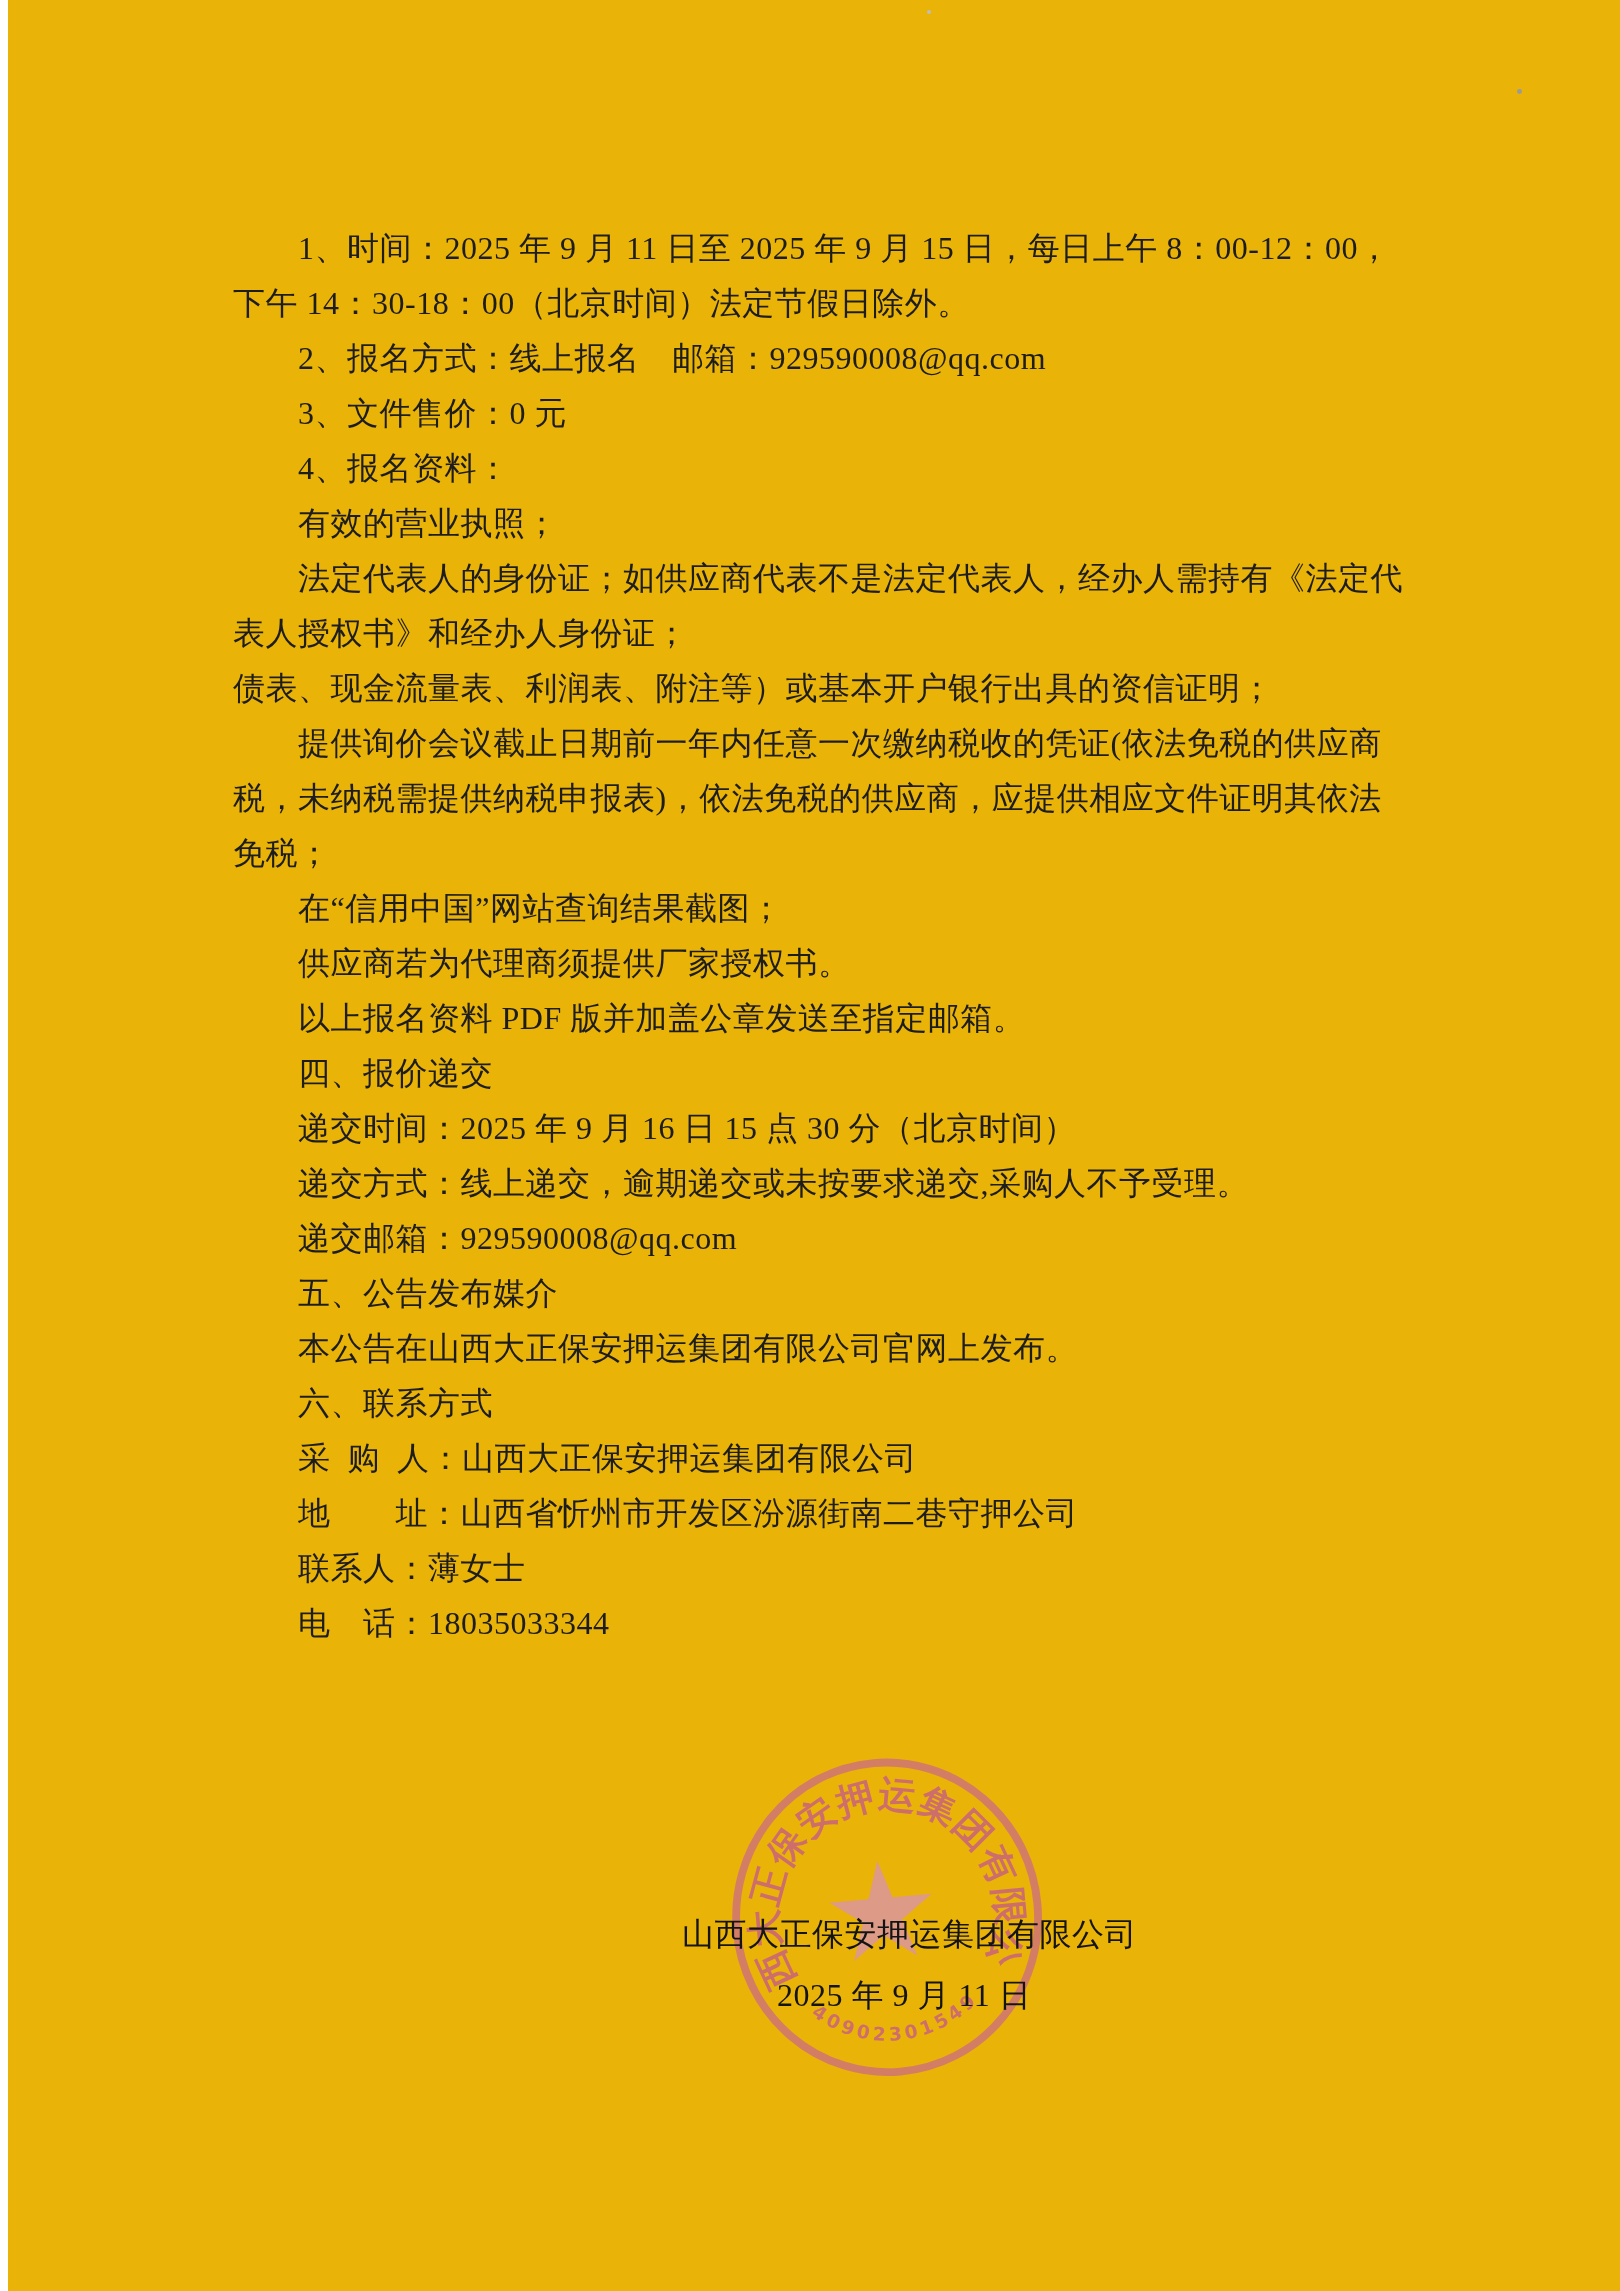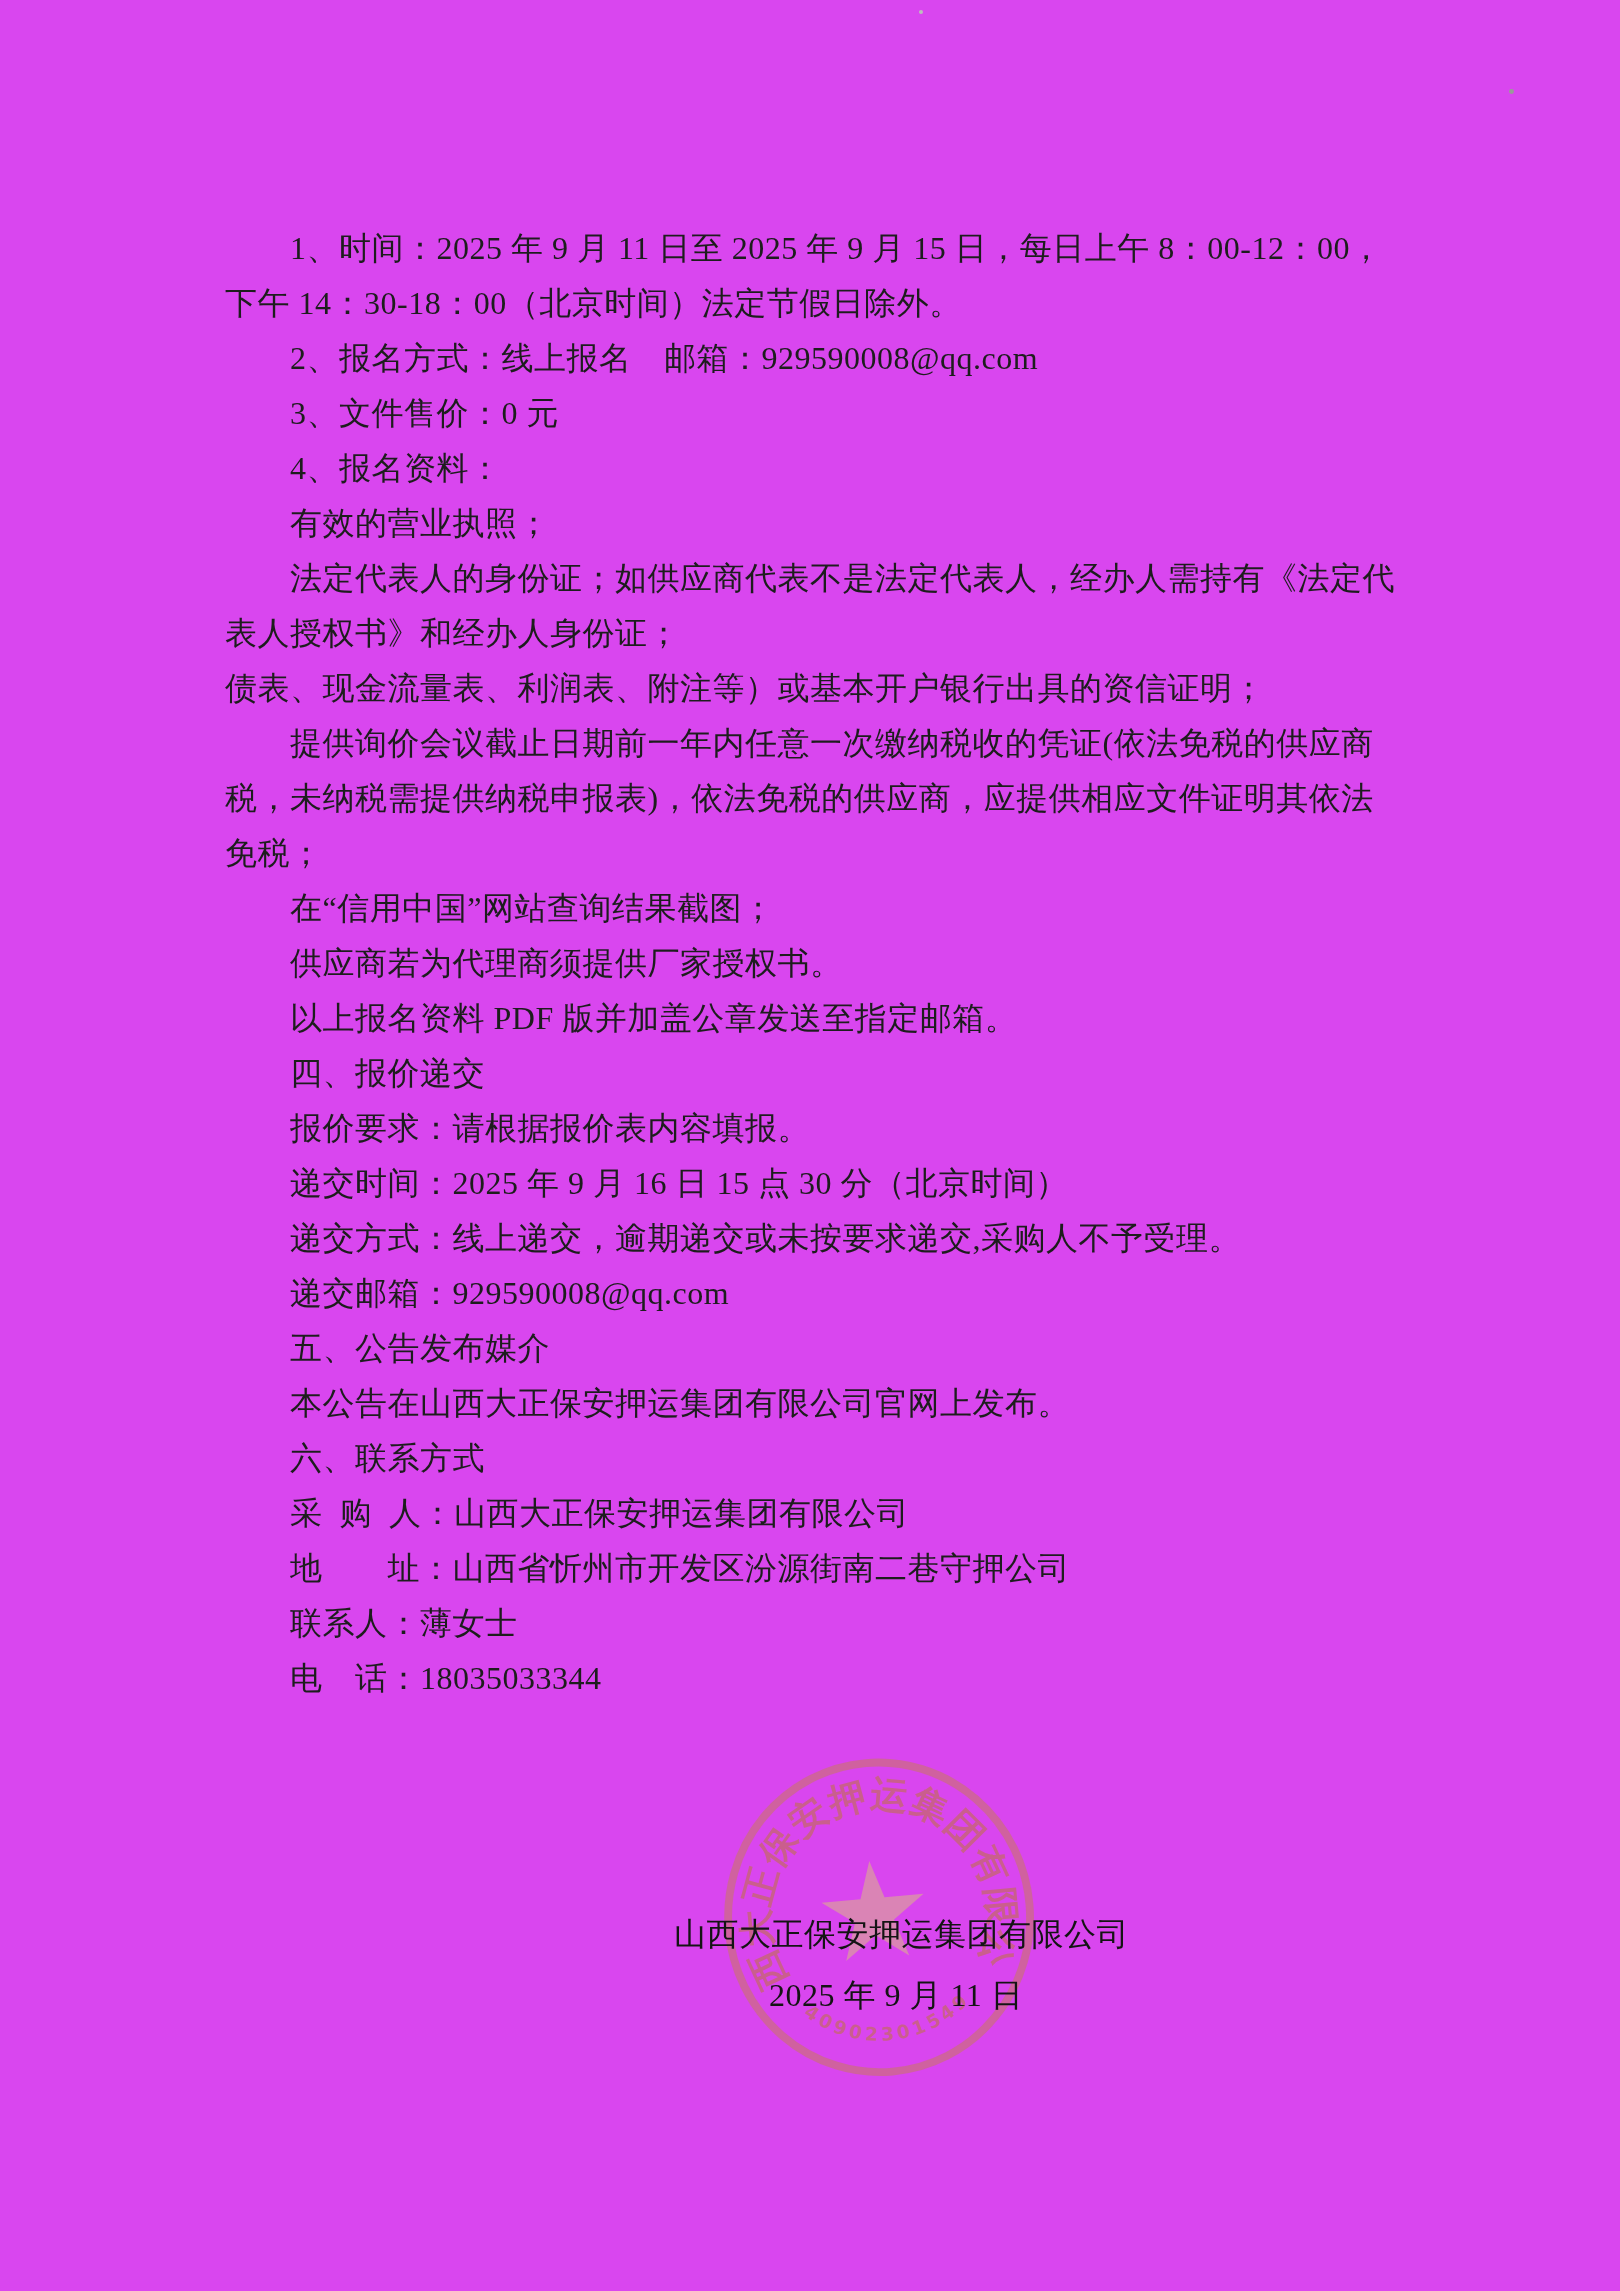--- a/index.html
+++ b/index.html
@@ -1,21 +1,21 @@
 <!DOCTYPE html>
 <html><head>
 <meta charset="utf-8">
 <style>
   html,body{margin:0;padding:0;}
   body{
     width:1620px;height:2292px;position:relative;
     background:#ffffff;overflow:hidden;
     font-family:"Liberation Serif","DejaVu Serif",serif;
   }
-  .page{position:absolute;inset:0;background:#d946ef;}
+  .page{position:absolute;inset:0;background:#eab308;margin-left:8px;}
   .doc-body{
     position:absolute;left:225px;top:221px;width:1176px;
     color:#1d1d1d;
   }
   .doc-body p{
     margin:0;line-height:55px;font-size:32px;
     white-space:pre;letter-spacing:0.5px;
   }
   .doc-body p.indent{text-indent:65px;}
   .doc-body p.bold{font-weight:normal;}
@@ -58,21 +58,20 @@
       <p class="indent">法定代表人的身份证；如供应商代表不是法定代表人，经办人需持有《法定代</p>
       <p>表人授权书》和经办人身份证；</p>
       <p>债表、现金流量表、利润表、附注等）或基本开户银行出具的资信证明；</p>
       <p class="indent">提供询价会议截止日期前一年内任意一次缴纳税收的凭证(依法免税的供应商</p>
       <p>税，未纳税需提供纳税申报表)，依法免税的供应商，应提供相应文件证明其依法</p>
       <p>免税；</p>
       <p class="indent">在“信用中国”网站查询结果截图；</p>
       <p class="indent">供应商若为代理商须提供厂家授权书。</p>
       <p class="indent bold">以上报名资料 PDF 版并加盖公章发送至指定邮箱。</p>
       <p class="indent">四、报价递交</p>
-      <p class="indent">报价要求：请根据报价表内容填报。</p>
       <p class="indent">递交时间：2025 年 9 月 16 日 15 点 30 分（北京时间）</p>
       <p class="indent">递交方式：线上递交，逾期递交或未按要求递交,采购人不予受理。</p>
       <p class="indent">递交邮箱：929590008@qq.com</p>
       <p class="indent">五、公告发布媒介</p>
       <p class="indent">本公告在山西大正保安押运集团有限公司官网上发布。</p>
       <p class="indent">六、联系方式</p>
       <p class="indent">采  购  人：山西大正保安押运集团有限公司</p>
       <p class="indent">地　　址：山西省忻州市开发区汾源街南二巷守押公司</p>
       <p class="indent">联系人：薄女士</p>
       <p class="indent">电　话：18035033344</p>

